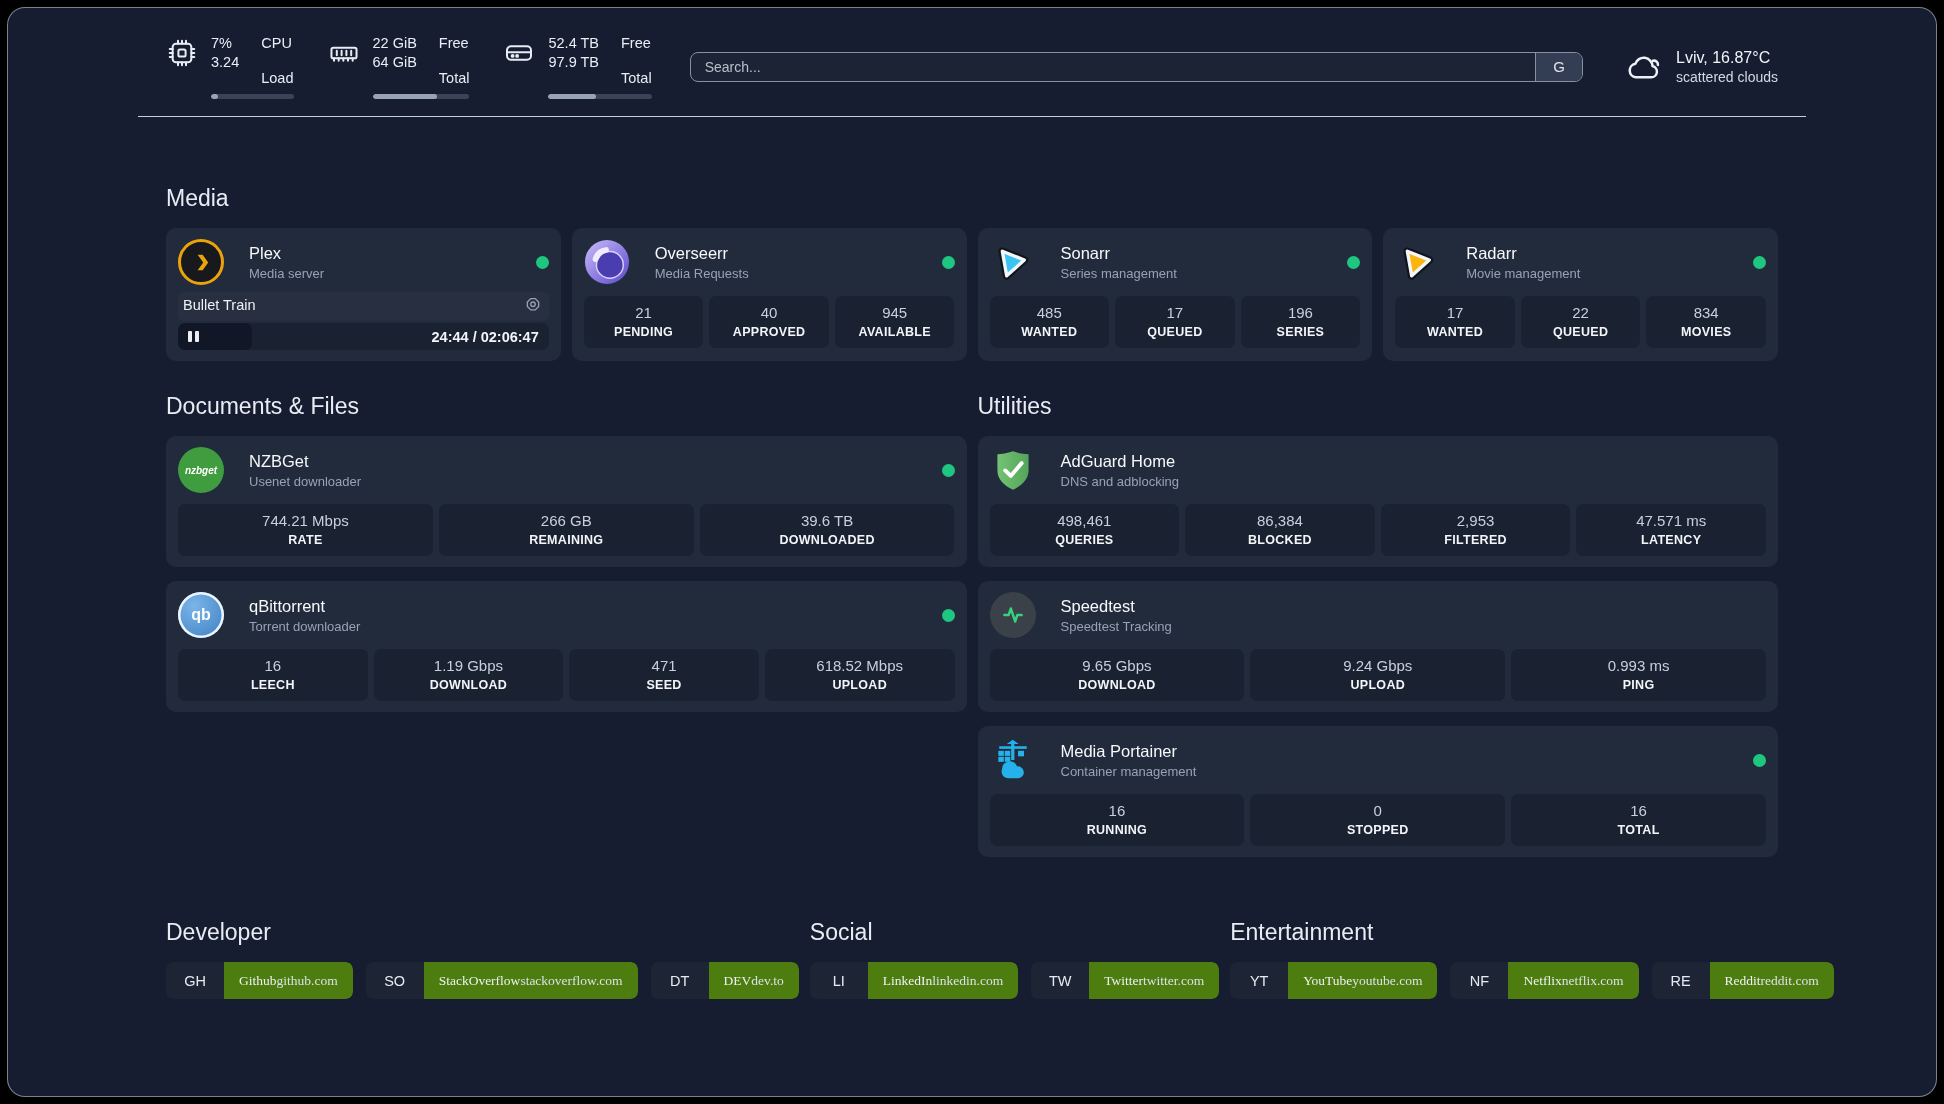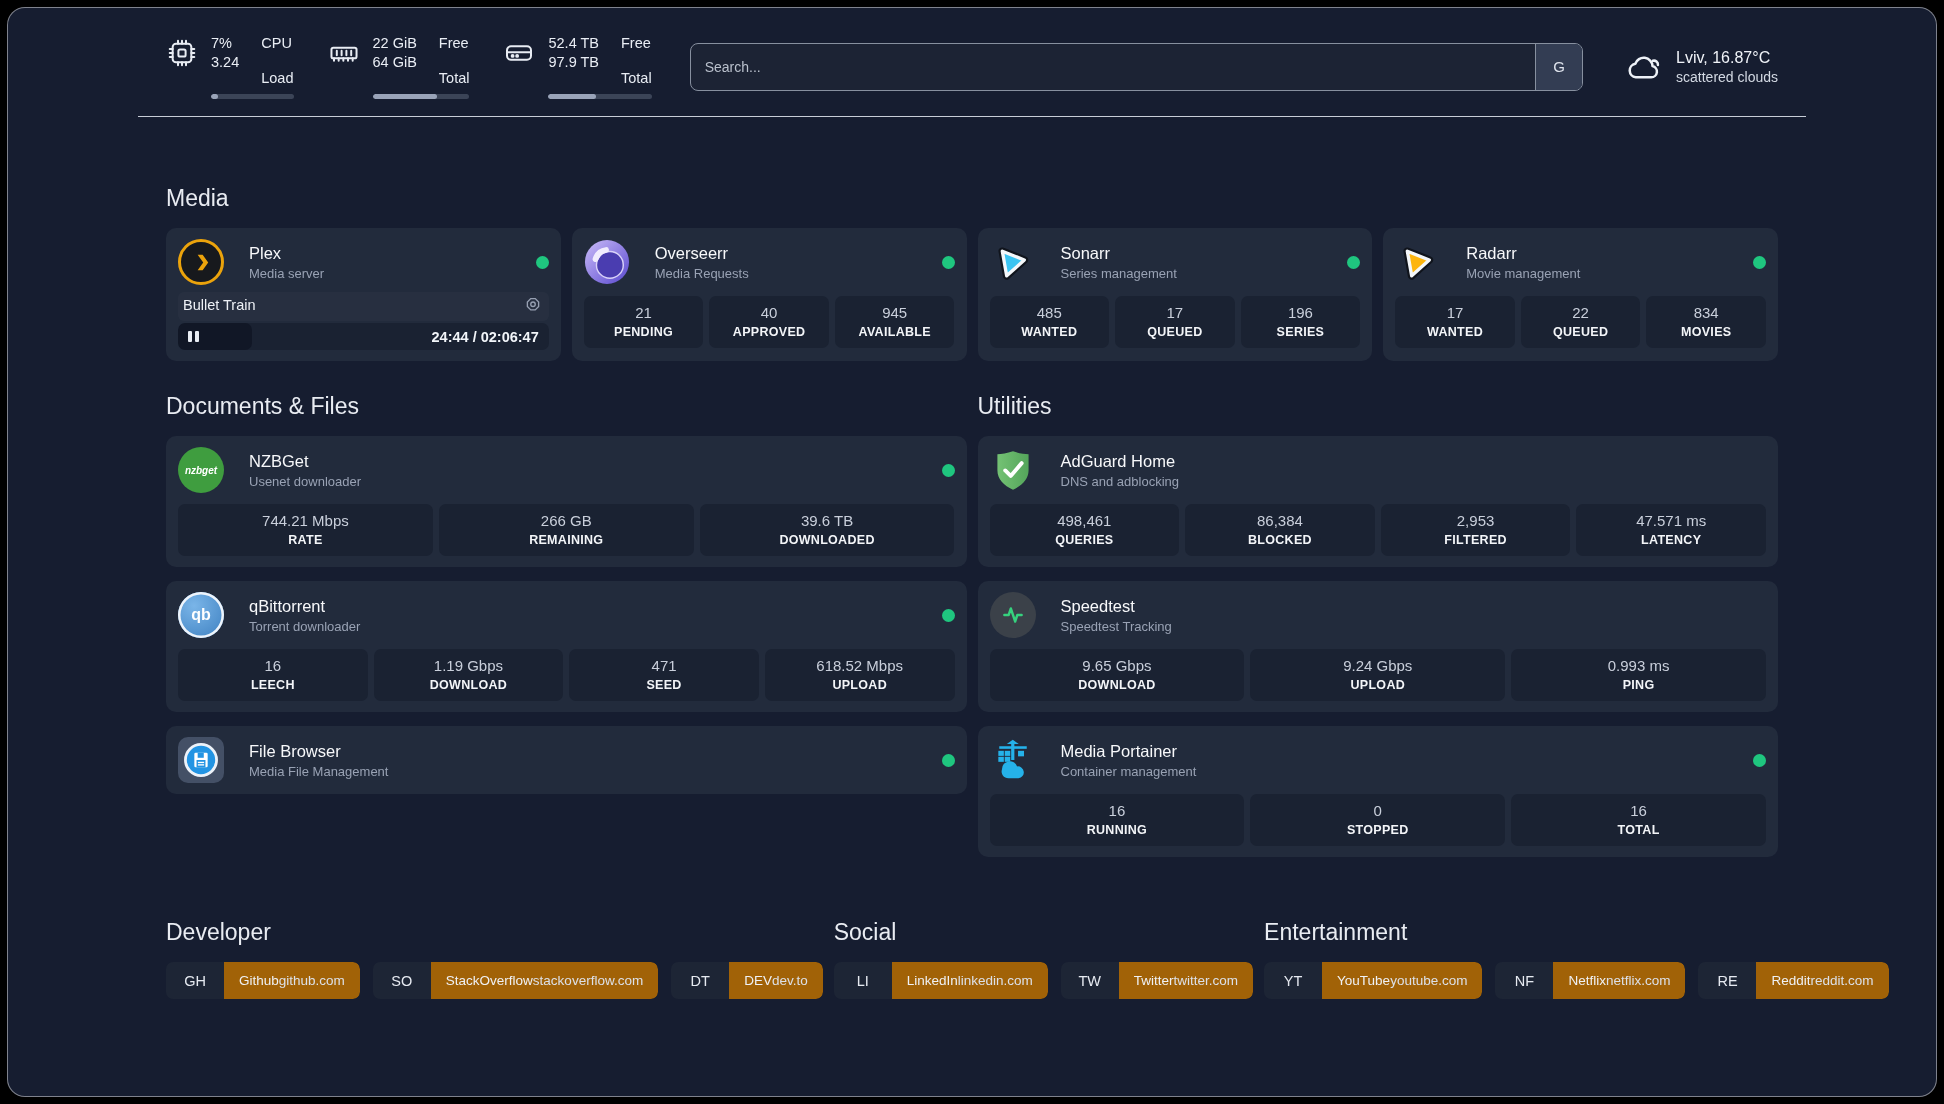--- a/index.html
+++ b/index.html
@@ -13,21 +13,21 @@
   .topbar { display:flex; align-items:center; }
   .sysstats { display:flex; gap:34px; }
   .sysstat { display:flex; gap:13px; align-items:flex-start; }
   .sysstat svg { width:32px; height:32px; margin-top:3px; }
   .sysstat-rows { display:flex; gap:22px; font-size:14.5px; color:#e9edf4; line-height:1.32; }
   .col { display:flex; flex-direction:column; }
   .col.labels { align-items:flex-start;gap:16px; }
   .sbar { margin-top:6px; height:5px; border-radius:3px; background:#3b4457; overflow:hidden; }
   .sbar-fill { height:100%; border-radius:3px; background:#99a3b8; }
 
-  .searchwrap { flex:1; margin:0 42px 0 38px; position:relative; height:48px; }
+  .searchwrap { flex:1; margin:0 42px 0 38px; position:relative; height:30px; }
   input.search { width:100%; height:100%; background:#1c2334; border:1px solid #87909f;
     border-radius:8px; color:#e6eaf1; font-size:14px; padding:0 60px 0 14px; outline:none;
     font-family:"Liberation Sans", sans-serif; }
   input.search::placeholder { color:#b9c0cc; }
   .search-btn { position:absolute; right:1px; top:1px; bottom:1px; width:47px; background:#333d53;
     border-radius:0 7px 7px 0; display:flex; align-items:center; justify-content:center;
     color:#dfe4ed; font-size:15px; cursor:pointer; border-left:1px solid #87909f; }
 
   .weather { display:flex; align-items:center; gap:13px; }
   .weather svg { width:38px; height:38px; }
@@ -81,22 +81,22 @@
   .st-badge { background:#3b4149; }
   .tile { width:46px; height:46px; border-radius:10px; background:#445066; display:flex;
     align-items:center; justify-content:center; flex:0 0 46px; }
 
   
   .links-grid { display:grid; grid-template-columns:repeat(3,1fr); gap:11px; margin-top:62px; align-items:start; }
   .bm-list { display:flex; flex-direction:row; gap:13px; margin-top:16px; }
   .bm-row { display:flex; height:37px; border-radius:7px; overflow:hidden; cursor:pointer; }
   .bm-abbr { width:58px; background:#1d2535; color:#e6eaf1; font-size:14.5px; display:flex;
     align-items:center; justify-content:center; flex:0 0 58px; }
-  .bm-main { flex:1; background:#a16207; display:flex; align-items:center;
-    justify-content:space-between; padding:0 15px; border-radius:0 7px 7px 0; }
+  .bm-main { flex:1; background:#4d7c0f; display:flex; align-items:center;
+    justify-content:space-between; padding:0 15px; border-radius:0 7px 7px 0;font-family:Liberation Serif, serif; }
   .bm-name { font-size:13.5px; color:#eff1f5; }
   .bm-url { font-size:13.5px; color:#dce0e8; }
 </style>
 </head>
 <body>
 
 <div class="panel">
 <div class="content">
 
   <div class="topbar">
@@ -386,39 +386,20 @@
               <div class="stat-v">471</div>
               <div class="stat-l">SEED</div>
             </div>
             <div class="stat">
               <div class="stat-v">618.52 Mbps</div>
               <div class="stat-l">UPLOAD</div>
             </div>
           </div>
         </div>
 
-        <div class="card">
-          <div class="app-head">
-            <div class="tile">
-              <svg viewBox="0 0 36 36" width="40" height="40">
-                <circle cx="18" cy="18" r="14" fill="#2394e3" stroke="#edf2f9" stroke-width="2.5"></circle>
-                <rect x="12" y="11.5" width="12" height="13" rx="1.2" fill="#fff"></rect>
-                <rect x="15" y="11.5" width="5.5" height="4.5" fill="#2394e3"></rect>
-                <rect x="14" y="18" width="8" height="6.5" fill="#2394e3"></rect>
-                <rect x="15.2" y="19.6" width="5.6" height="1.2" fill="#fff"></rect>
-                <rect x="15.2" y="21.8" width="5.6" height="1.2" fill="#fff"></rect>
-              </svg>
-            </div>
-            <div class="app-titles">
-              <div class="app-name">File Browser</div>
-              <div class="app-desc">Media File Management</div>
-            </div>
-            <span class="status-dot"></span>
-          </div>
-        </div>
       </div>
     </div>
 
     <div>
       <div class="section-h">Utilities</div>
       <div class="colstack">
 
         <div class="card">
           <div class="app-head">
             <div class="icon-circle">

